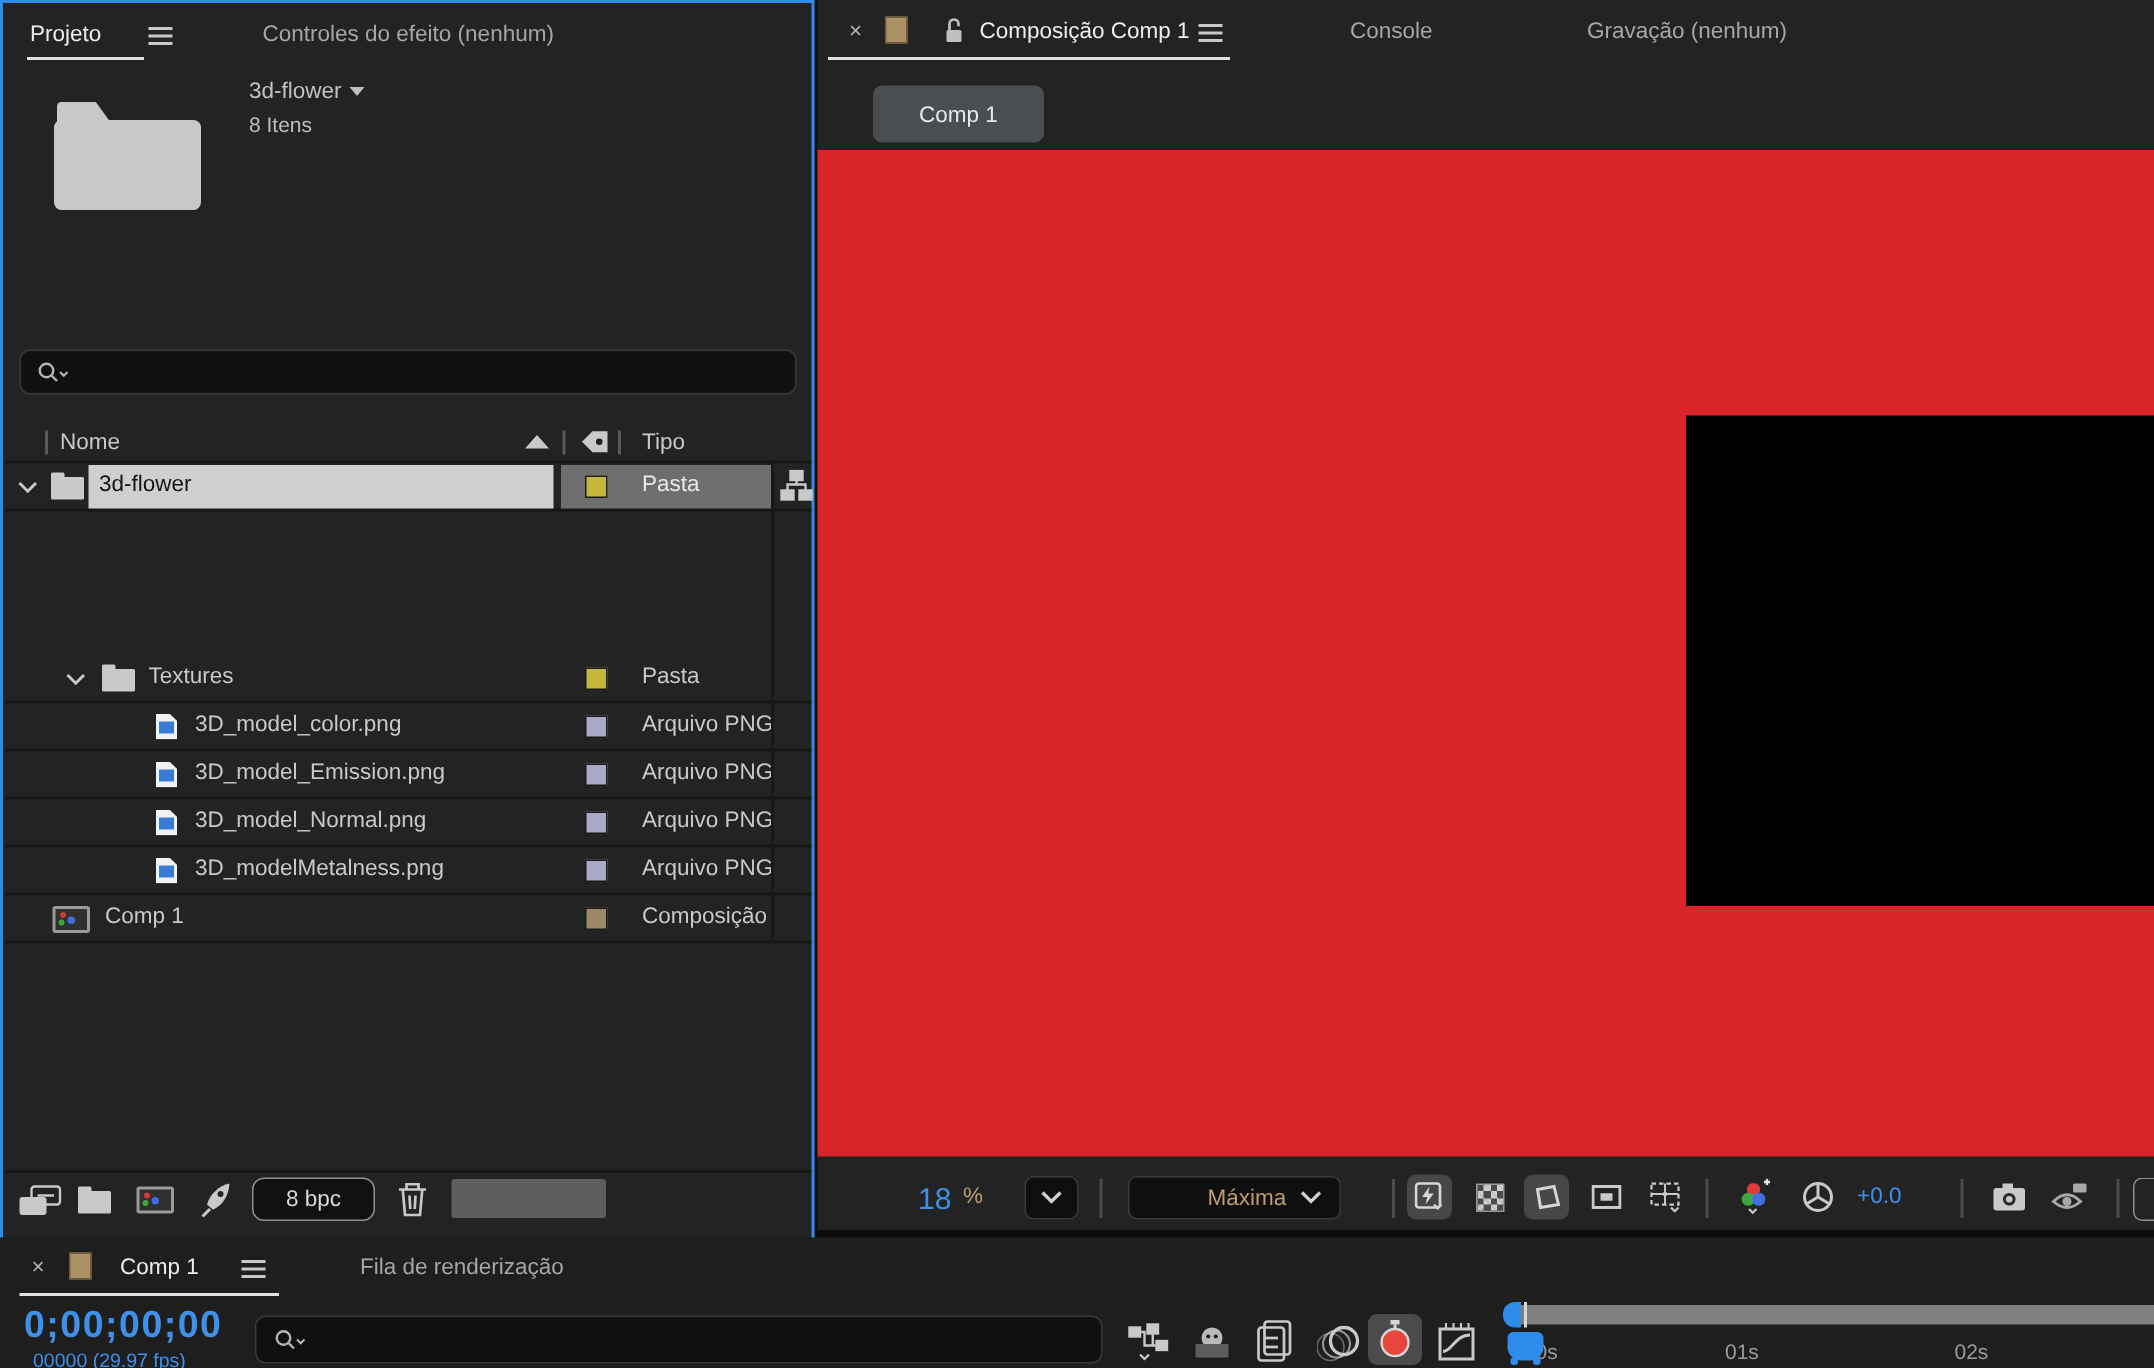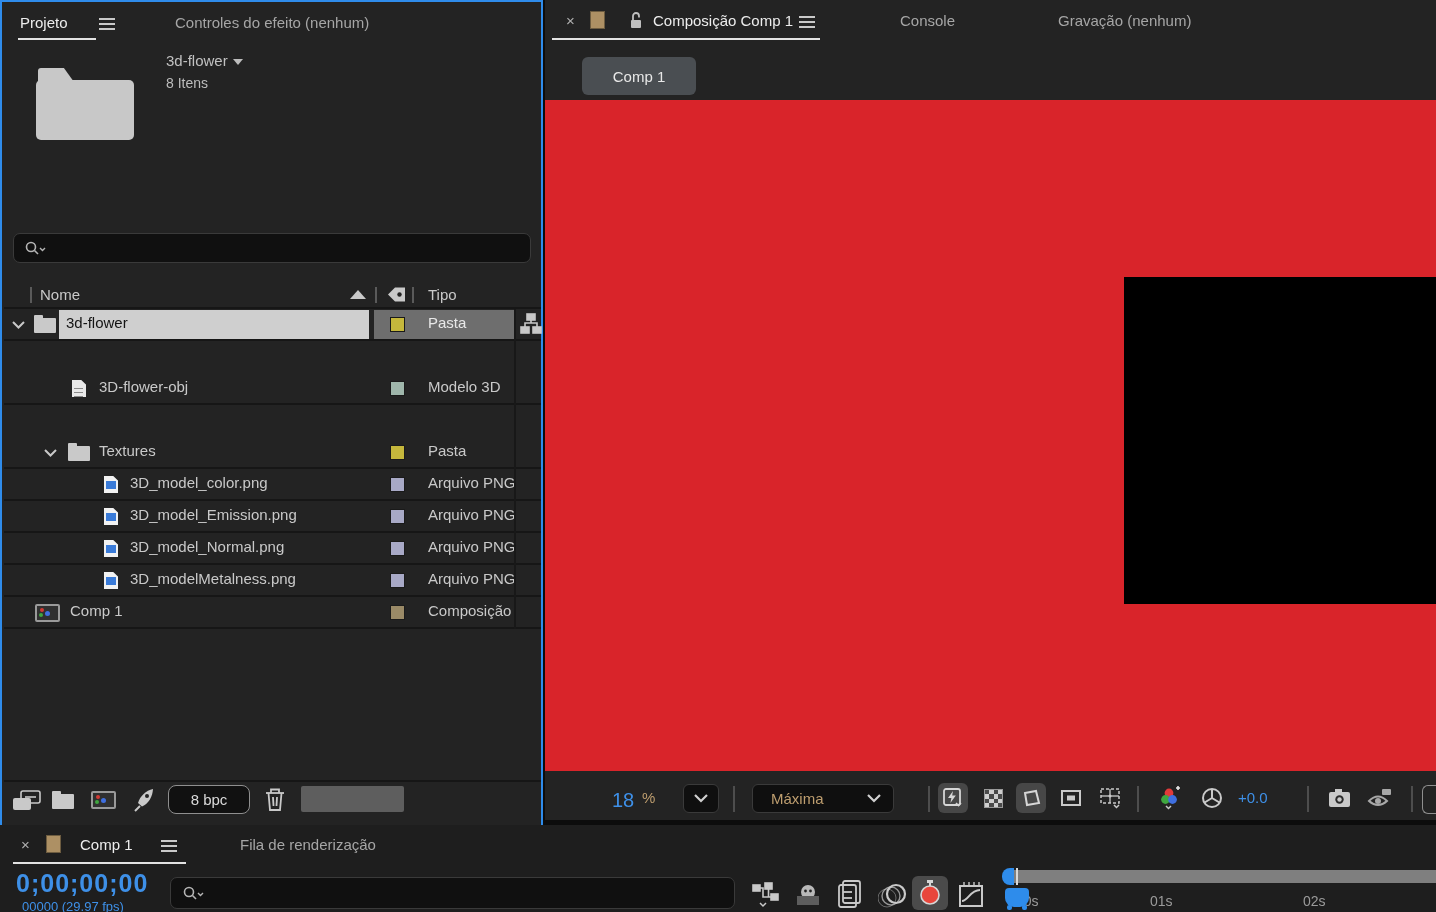--- a/index.html
+++ b/index.html
@@ -123,26 +123,20 @@
         <g stroke="#c9c9c9" stroke-width="1.6" fill="#c9c9c9">
           <rect x="7" y="1" width="8" height="6"></rect>
             <rect x="1" y="14" width="8" height="6"></rect>
             <rect x="13" y="14" width="8" height="6"></rect>
           <path d="M11 7 V10 M5 14 V10 H17 V14" fill="none"></path>
         </g>
       </svg>
     </div>
 
 
-    <div class="row" style="top:371px;">
-      <span class="ic-doc lines" style="left:68px;top:7px;"></span>
-      <span class="name" style="left:95px;">3D-flower-obj</span>
-      <span class="swatch" style="background-color: rgb(159, 182, 171);"></span>
-      <span class="type">Modelo 3D</span>
-    </div>
 
 
     <div class="row" style="top:435px;">
       <svg class="chev-svg" style="left:40px;top:12px;" width="13" height="8">
           <polyline points="1,1 6.5,6.5 12,1" fill="none" stroke="#c9c9c9" stroke-width="2"></polyline>
         </svg>
       <span class="ic-folder" style="left:64px;top:9px;"></span>
       <span class="name" style="left:95px;">Textures</span>
       <span class="swatch" style="background-color: rgb(197, 183, 60);"></span>
       <span class="type">Pasta</span>
@@ -243,21 +237,21 @@
     </div>
 
     <span class="abs" style="left:67px;top:789px;font-size:20px;color:#3e90e8;">18</span>
     <span class="abs" style="left:97px;top:789px;font-size:15px;color:#be9e6f;">%</span>
     <div class="ddbox" style="left:138px;top:784px;width:36px;height:29px;justify-content:center;">
       <svg width="14" height="9">
           <polyline points="1,1 7,7 13,1" fill="none" stroke="#d0d0d0" stroke-width="2.2"></polyline>
         </svg>
     </div>
     <div class="tdiv" style="left:188px;"></div>
-    <div class="ddbox" style="left:207px;top:784px;width:142px;height:29px;">
+    <div class="ddbox" style="left:207px;top:784px;width:142px;height:29px;padding-left:34px;">
       <span style="margin-left:18px;font-size:15px;color:#be9e6f;">Máxima</span>
       <svg style="margin-left:auto;margin-right:12px;" width="14" height="9">
           <polyline points="1,1 7,7 13,1" fill="none" stroke="#d0d0d0" stroke-width="2.2"></polyline>
         </svg>
     </div>
     <div class="tdiv" style="left:383px;"></div>
     <div class="toolbtn on" style="left:393px;top:783px;">
       <svg width="20" height="20">
         <rect x="1" y="1" width="16" height="16" rx="2" fill="none" stroke="#d6d6d6" stroke-width="1.8"></rect>
         <polygon points="10,3 5,10 8.4,10 7.4,15 12.8,7.6 9.2,7.6" fill="#d6d6d6"></polygon>

